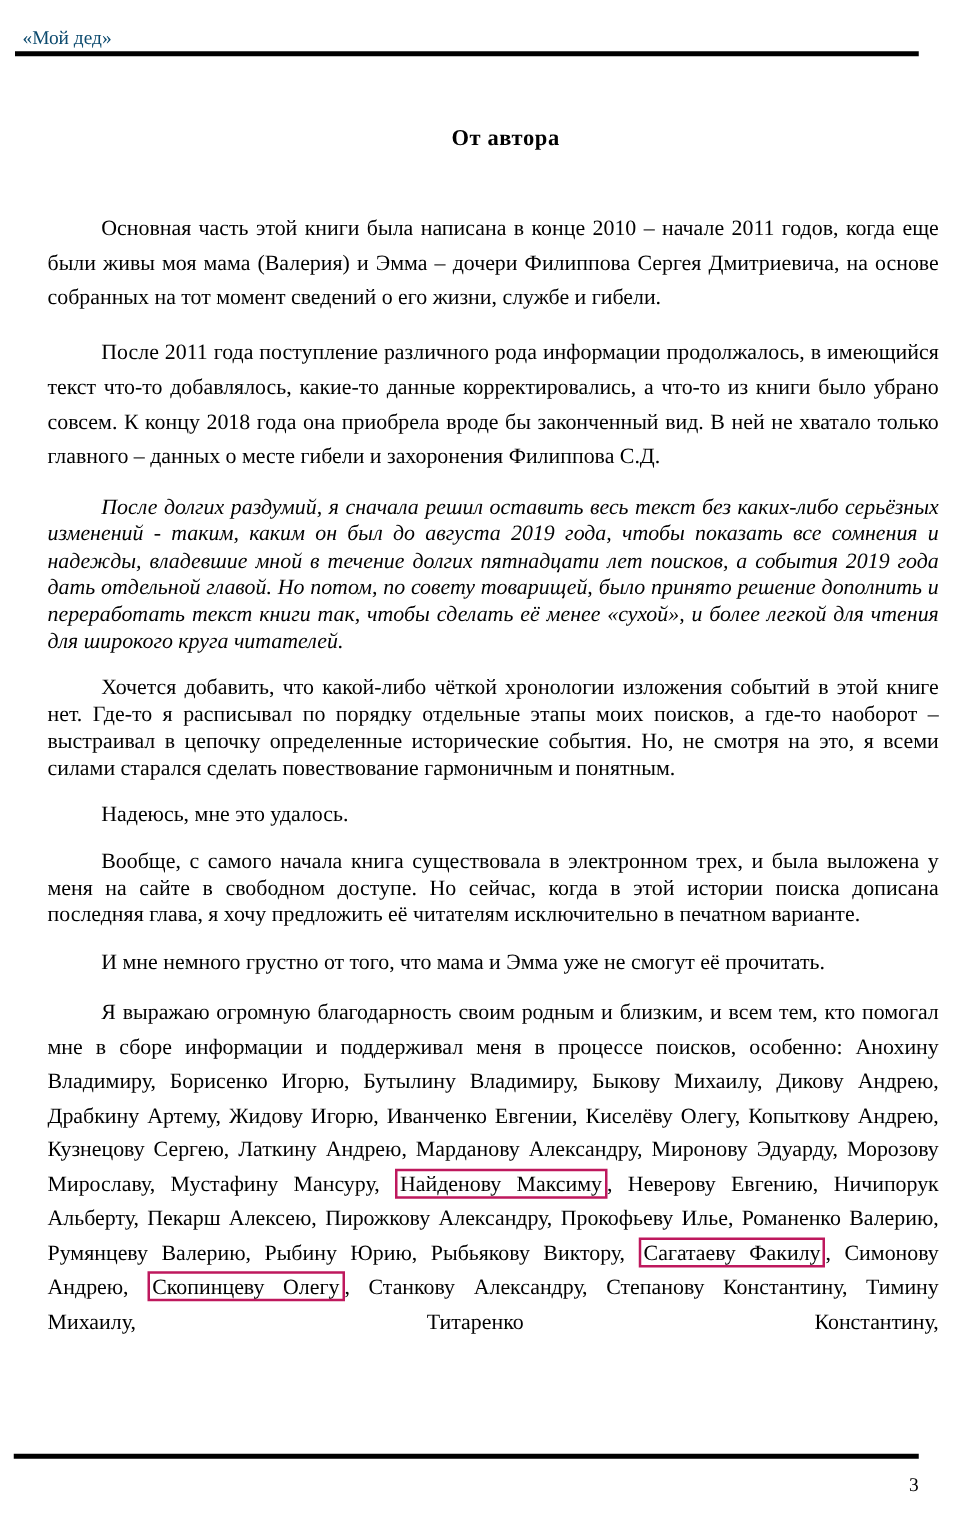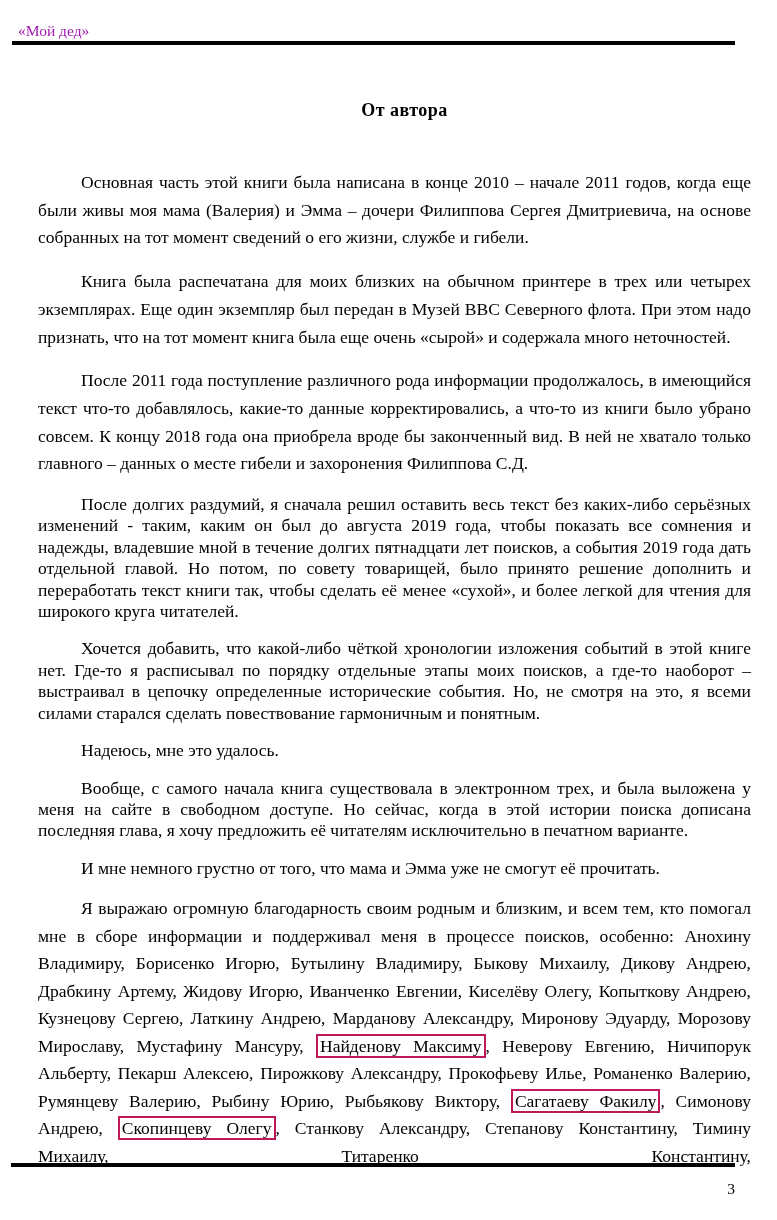--- a/index.html
+++ b/index.html
@@ -6,38 +6,38 @@
   .page{
     position:relative;
     width:777px;height:1220px;
     background:#ffffff;
     color:#000000;
     font-family:"Liberation Serif","DejaVu Serif",serif;
     overflow:hidden;
   }
   .running-title{
     position:absolute;left:18px;top:22px;
-    font-size:15.5px;line-height:18px;color:#a21caf;
+    font-size:15.5px;line-height:18px;color:#0c4a6e;
   }
   .rule{position:absolute;background:#000;}
   .rule.top{left:12px;top:41px;width:723px;height:3.5px;}
   .rule.bottom{left:11px;top:1163px;width:724px;height:3.5px;}
   .section-title{
     position:absolute;left:16px;top:84px;width:745px;
     margin:16px;text-align:center;
     font-size:18px;font-weight:bold;letter-spacing:.5px;
   }
   .body-col{
     position:absolute;left:22px;top:153px;width:745px;
     font-size:17.5px;text-align:justify;
   }
   .body-col p{margin:16px;text-indent:43px;}
   p.sp-wide{line-height:27.7px;}
   p.sp-tight{line-height:21.4px;}
-  p.first-tight{margin-top:3px;}
+  p.first-tight{margin-top:3px;font-style:italic;}
   p.ack{line-height:27.5px;margin-top:10px;text-align-last:justify;}
   .boxed{
     border:2px solid #be185d;
     padding:0 2px;
     white-space:nowrap;
   }
   .page-number{
     position:absolute;top:1180px;left:22px;width:713px;
     text-align:right;font-size:15.5px;
   }
@@ -48,21 +48,20 @@
 <div class="page">
 
   <span class="running-title">«Мой дед»</span>
 
   <div class="rule top"></div>
 
   <h1 class="section-title">От автора</h1>
 
   <div class="body-col" id="body-col">
       <p class="sp-wide">Основная часть этой книги была написана в конце 2010 – начале 2011 годов, когда еще были живы моя мама (Валерия) и Эмма – дочери Филиппова Сергея Дмитриевича, на основе собранных на тот момент сведений о его жизни, службе и гибели.</p>
-      <p class="sp-wide">Книга была распечатана для моих близких на обычном принтере в трех или четырех экземплярах. Еще один экземпляр был передан в Музей ВВС Северного флота. При этом надо признать, что на тот момент книга была еще очень «сырой» и содержала много неточностей.</p>
       <p class="sp-wide">После 2011 года поступление различного рода информации продолжалось, в имеющийся текст что-то добавлялось, какие-то данные корректировались, а что-то из книги было убрано совсем. К концу 2018 года она приобрела вроде бы законченный вид. В ней не хватало только главного – данных о месте гибели и захоронения Филиппова С.Д.</p>
       <p class="sp-tight first-tight">После долгих раздумий, я сначала решил оставить весь текст без каких-либо серьёзных изменений - таким, каким он был до августа 2019 года, чтобы показать все сомнения и надежды, владевшие мной в течение долгих пятнадцати лет поисков, а события 2019 года дать отдельной главой. Но потом, по совету товарищей, было принято решение дополнить и переработать текст книги так, чтобы сделать её менее «сухой», и более легкой для чтения для широкого круга читателей.</p>
       <p class="sp-tight">Хочется добавить, что какой-либо чёткой хронологии изложения событий в этой книге нет. Где-то я расписывал по порядку отдельные этапы моих поисков, а где-то наоборот – выстраивал в цепочку определенные исторические события. Но, не смотря на это, я всеми силами старался сделать повествование гармоничным и понятным.</p>
       <p class="sp-tight">Надеюсь, мне это удалось.</p>
       <p class="sp-tight">Вообще, с самого начала книга существовала в электронном трех, и была выложена у меня на сайте в свободном доступе. Но сейчас, когда в этой истории поиска дописана последняя глава, я хочу предложить её читателям исключительно в печатном варианте.</p>
       <p class="sp-tight">И мне немного грустно от того, что мама и Эмма уже не смогут её прочитать.</p>
       <p class="ack"><span>Я выражаю огромную благодарность своим родным и близким, и всем тем, кто помогал мне в сборе информации и поддерживал меня в процессе поисков, особенно: Анохину Владимиру, Борисенко Игорю, Бутылину Владимиру, Быкову Михаилу, Дикову Андрею, Драбкину Артему, Жидову Игорю, Иванченко Евгении, Киселёву Олегу, Копыткову Андрею, Кузнецову Сергею, Латкину Андрею, Марданову Александру, Миронову Эдуарду, Морозову Мирославу, Мустафину Мансуру, </span><span class="boxed">Найденову Максиму</span><span>, Неверову Евгению, Ничипорук Альберту, Пекарш Алексею, Пирожкову Александру, Прокофьеву Илье, Романенко Валерию, Румянцеву Валерию, Рыбину Юрию, Рыбьякову Виктору, </span><span class="boxed">Сагатаеву Факилу</span><span>, Симонову Андрею, </span><span class="boxed">Скопинцеву Олегу</span><span>, Станкову Александру, Степанову Константину, Тимину Михаилу, Титаренко Константину,</span></p>
     </div>
 
   <div class="rule bottom"></div>

